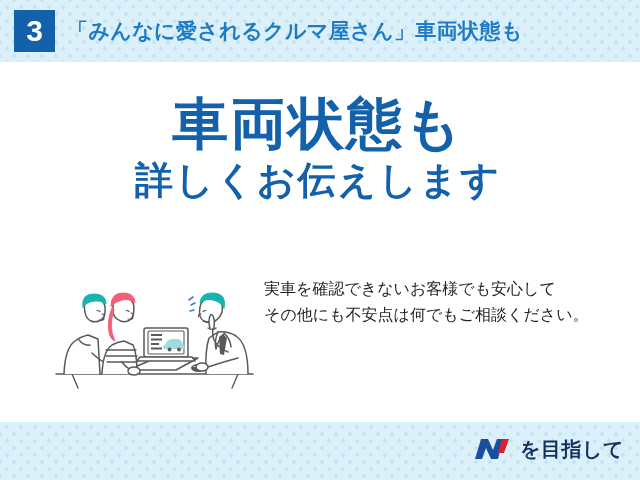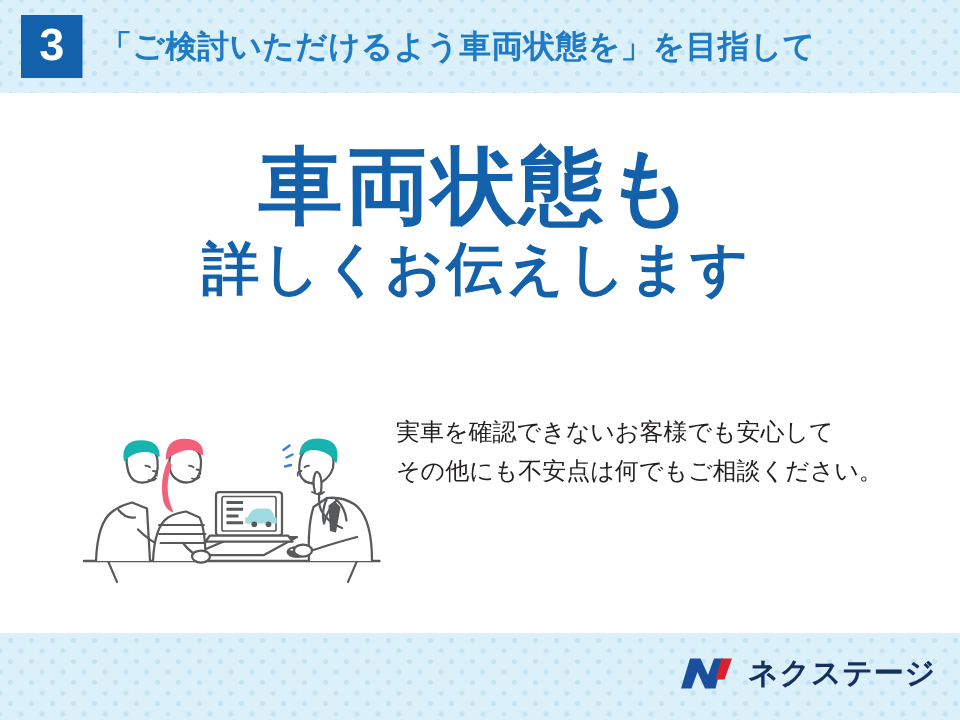--- a/index.html
+++ b/index.html
@@ -142,21 +142,21 @@
     line-height: 1;
   }
 </style>
 </head>
 <body>
 
 <div id="banner">
 
   <div id="header-strip">
     <div id="step-badge">3</div>
-    <div id="header-title">「ご検討いただけるよう車両状態を」を目指して</div>
+    <div id="header-title">「みんなに愛されるクルマ屋さん」車両状態も</div>
   </div>
 
   <div id="content-panel">
 
     <div id="headline">
       <span class="headline-line-1">車両状態も</span>
       <span class="headline-line-2">詳しくお伝えします</span>
     </div>
 
     <div id="lower-row">
@@ -265,17 +265,17 @@
     </div>
   </div>
 
   <div id="footer">
     <div id="brand-logo">
       <svg id="brand-mark" width="40" height="26" viewBox="0 0 40 26" xmlns="http://www.w3.org/2000/svg">
 
         <path d="M2 23 L8 3 L15 3 L20 14 L24 3 L30 3 L25 23 L18 23 L13 12 L9 23 Z" fill="#1a4fa0"></path>
         <path d="M29 3 L36 3 L31 17 L25 17 Z" fill="#d7212f"></path>
       </svg>
-      <span id="brand-text">ネクステージ</span>
+      <span id="brand-text">を目指して</span>
     </div>
   </div>
 
 </div>
 
 </body></html>

